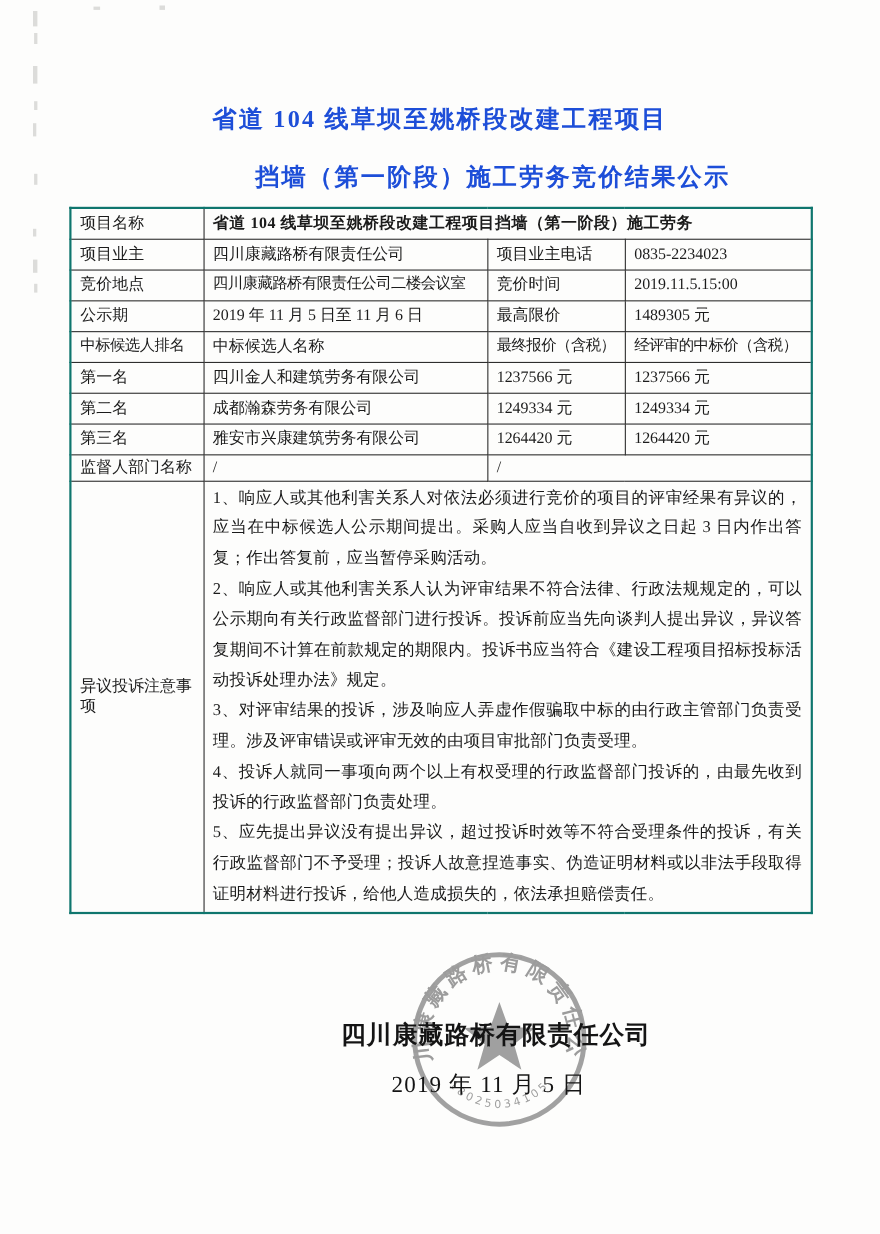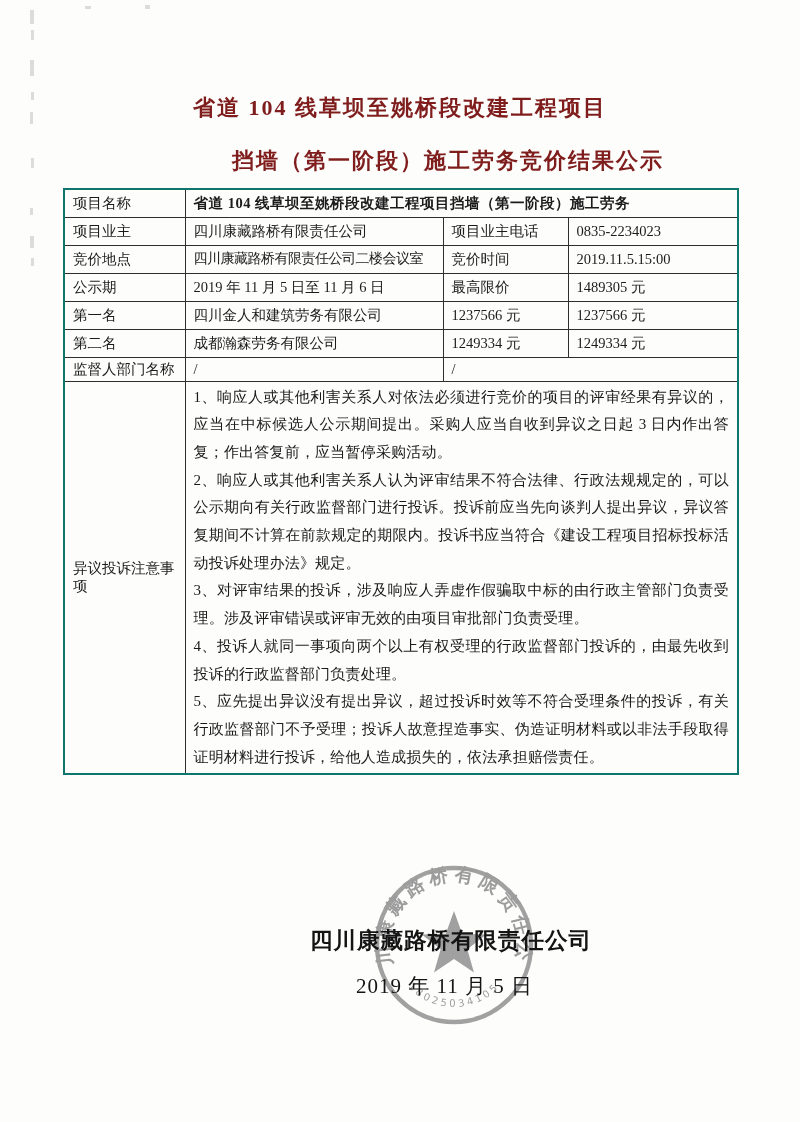--- a/index.html
+++ b/index.html
@@ -12,21 +12,21 @@
   }
   .page{
     position:relative;width:800px;height:1122px;
     background:#fdfdfc;overflow:hidden;
   }
   
   .noise span{position:absolute;background:#dcdcda;display:block;}
 
   .title{
     position:absolute;left:0;width:800px;text-align:center;
-    font-size:22px;font-weight:bold;letter-spacing:2px;color:#7f1d1d;
+    font-size:22px;font-weight:bold;letter-spacing:2px;color:#1d4ed8;
   }
   .title.l1{top:93px;}
   .title.l2{top:146px;padding-left:48px;}
 
   table.main{
     position:absolute;left:63px;top:188px;width:674px;
     border-collapse:collapse;table-layout:fixed;
     font-size:14.5px;color:#1b1b1b;
   }
   table.main td{
@@ -112,30 +112,42 @@
       <td>竞价时间</td>
       <td>2019.11.5.15:00</td>
     </tr>
     <tr class="r">
       <td class="lab">公示期</td>
       <td>2019 年 11 月 5 日至 11 月 6 日</td>
       <td>最高限价</td>
       <td>1489305 元</td>
     </tr>
     <tr class="r">
+      <td class="lab tight">中标候选人排名</td>
+      <td>中标候选人名称</td>
+      <td class="tight">最终报价（含税）</td>
+      <td class="tight">经评审的中标价（含税）</td>
+    </tr>
+    <tr class="r">
       <td class="lab">第一名</td>
       <td>四川金人和建筑劳务有限公司</td>
       <td>1237566 元</td>
       <td>1237566 元</td>
     </tr>
     <tr class="r">
       <td class="lab">第二名</td>
       <td>成都瀚森劳务有限公司</td>
       <td>1249334 元</td>
       <td>1249334 元</td>
+    </tr>
+    <tr class="r">
+      <td class="lab">第三名</td>
+      <td>雅安市兴康建筑劳务有限公司</td>
+      <td>1264420 元</td>
+      <td>1264420 元</td>
     </tr>
     <tr class="r10">
       <td class="lab">监督人部门名称</td>
       <td>/</td>
       <td colspan="2">/</td>
     </tr>
     <tr class="big">
       <td class="lab notice-label">异议投诉注意事项</td>
       <td class="notice-cell" colspan="3">
         <p>1、响应人或其他利害关系人对依法必须进行竞价的项目的评审经果有异议的，应当在中标候选人公示期间提出。采购人应当自收到异议之日起 3 日内作出答复；作出答复前，应当暂停采购活动。</p>

